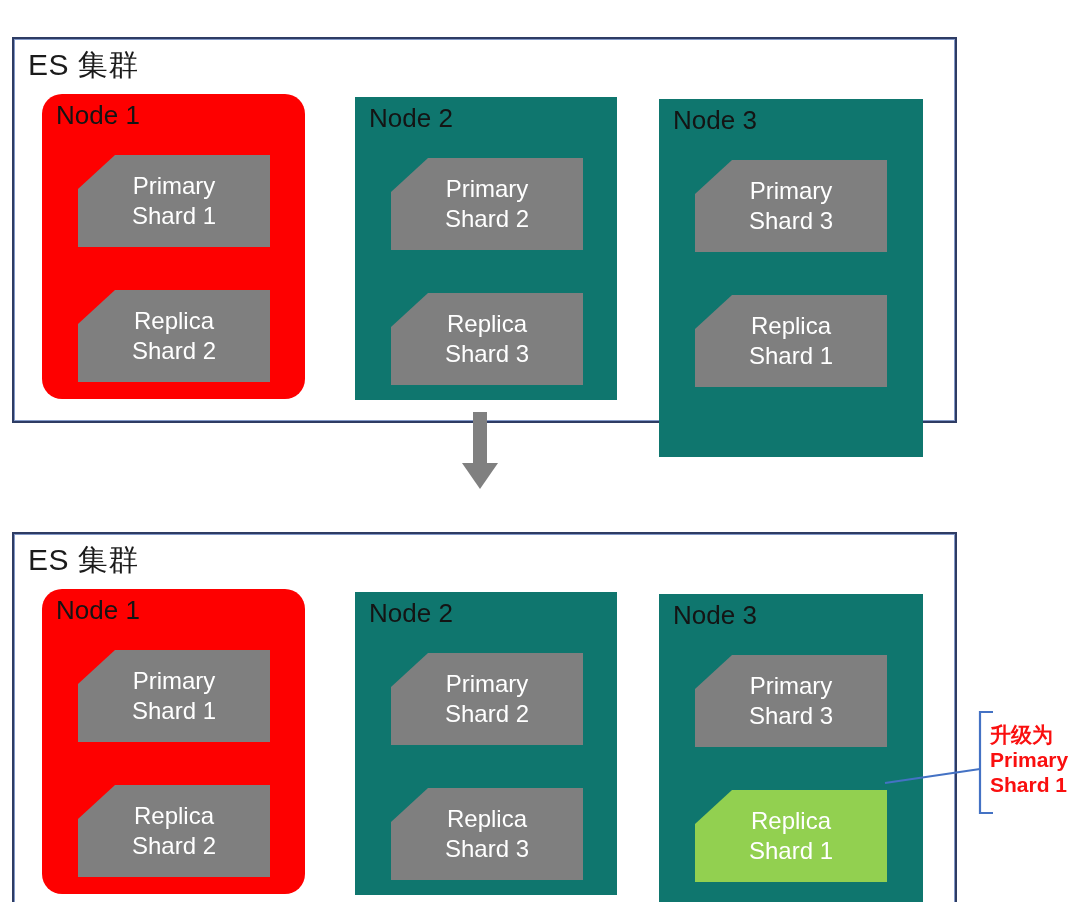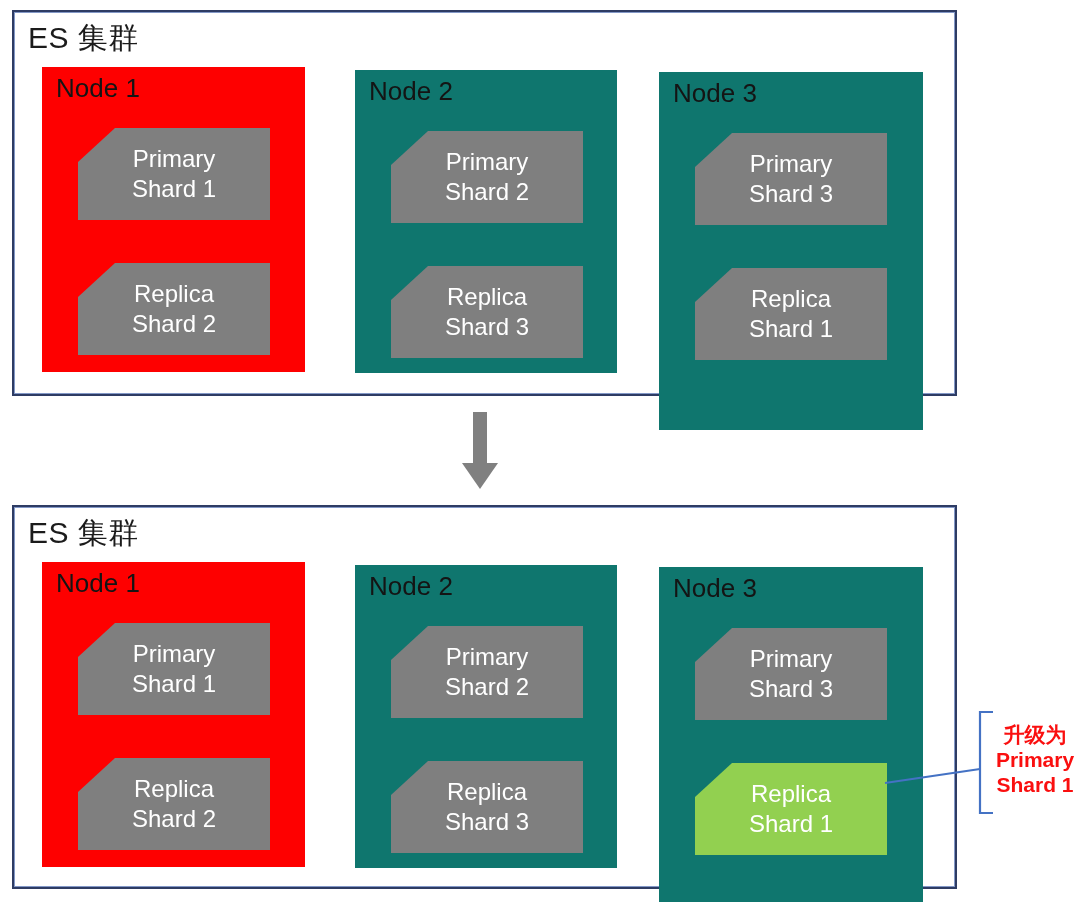--- a/index.html
+++ b/index.html
@@ -8,31 +8,32 @@
     font-family:"Liberation Sans", sans-serif;
     width:1080px; height:902px; position:relative; overflow:hidden;
   }
   .canvas { position:absolute; left:0; top:0; width:1080px; height:902px; }
 
   
   .panel {
     position:absolute; left:12px; width:945px; background:#ffffff;
     border:2px solid #2e3c64;
     box-shadow: inset 0 0 0 1px #8398c7;
+    margin-top: 27px;
   }
   .panel.top    { top:10px;  height:386px; }
   .panel.bottom { top:505px; height:384px; }
   .panel-title {
     position:absolute; left:14px; top:6px;
     font-size:30px; color:#1b1b1b; letter-spacing:0.5px;
   }
 
   
   .node { position:absolute; background:#0f766e; }
-  .node.n1 { left:28px;  top:55px; width:263px; height:305px; background:#fe0000; }
+  .node.n1 { left:28px;  top:55px; width:263px; height:305px; background:#fe0000;border-radius:20px; }
   .node.n2 { left:341px; top:58px; width:262px; height:303px; }
   .node.n3 { left:645px; top:60px; width:264px; height:358px; }
   .node-label {
     position:absolute; left:14px; top:6px;
     font-size:26px; color:#141414;
   }
 
   
   .shard {
     position:absolute; left:36px; width:192px; height:92px;
@@ -47,21 +48,20 @@
 
   
   .down-arrow { position:absolute; left:461px; top:412px; }
 
   
   .annot-overlay { position:absolute; left:880px; top:700px; pointer-events:none; }
   .annot-text {
     position:absolute; left:990px; top:722px; width:90px;
     font-size:21px; line-height:25px; font-weight:bold; color:#fa0f0f;
     white-space:nowrap;
-    text-align:center;
   }
   .annot-text div { height:25px; }
 
   
   .watermark {
     position:absolute; left:910px; top:860px;
     font-family:"Liberation Serif", serif;
     font-size:21px; color:#e23b2e; white-space:nowrap;
   }
 </style>

